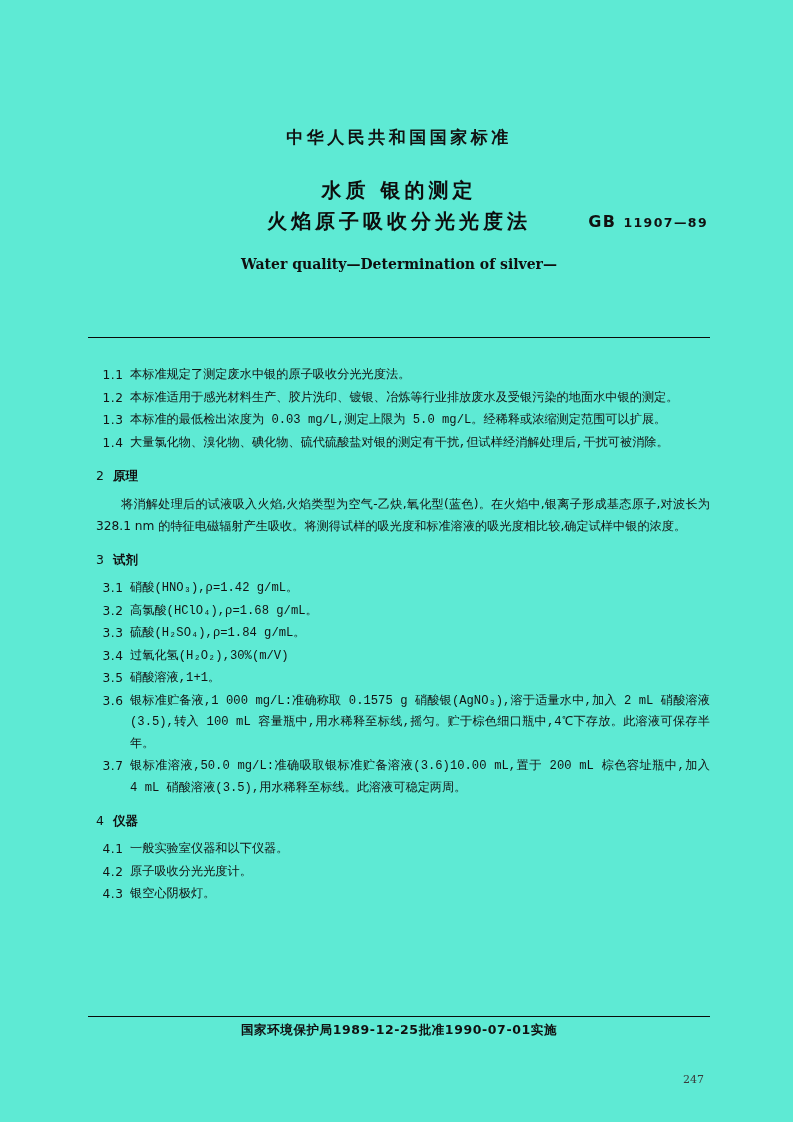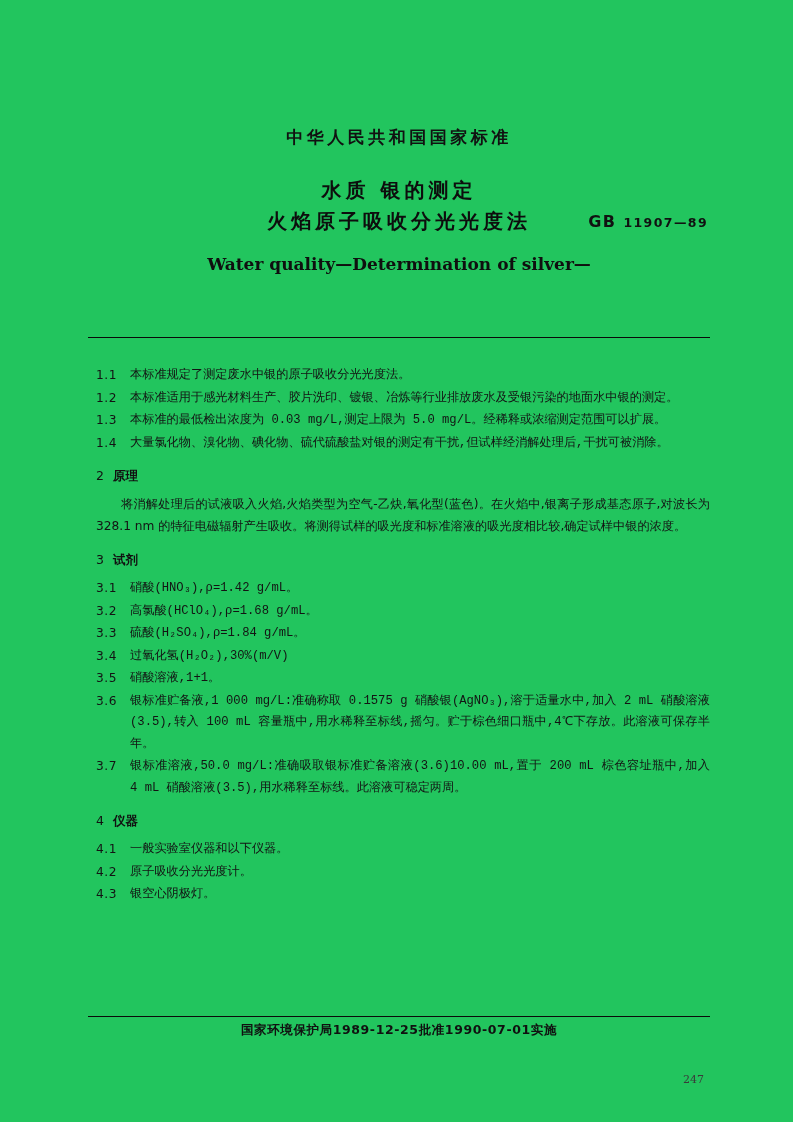--- a/index.html
+++ b/index.html
@@ -9,21 +9,21 @@
   }
   body {
     font-family: "DejaVu Sans", "Liberation Sans", sans-serif;
     color: #141414;
   }
   .page {
     position: relative;
     width: 793px;
     height: 1122px;
     margin: 0 auto;
-    background: #22c55e;
+    background: #5eead4;
     overflow: hidden;
   }
   .sheet {
     position: absolute;
     left: 88px;
     top: 0;
     width: 622px;
     height: 1122px;
   }
 
@@ -67,21 +67,21 @@
   .std-no .gb {
     font-size: 16px;
     margin-right: 7px;
   }
   .en-block {
     margin-top: 18px;
   }
   .en-line {
     font-family: "DejaVu Serif", "Liberation Serif", serif;
     font-weight: bold;
-    font-size: 17px;
+    font-size: 14px;
     line-height: 19px;
     color: #0f0f0f;
   }
 
   .rule-top {
     position: absolute;
     left: 0;
     top: 337px;
     width: 622px;
     height: 0;
@@ -124,20 +124,21 @@
     line-height: 21.5px;
     color: #131313;
     margin-bottom: 1px;
   }
   .clause .idx {
     flex: 0 0 auto;
     width: 34px;
     margin-left: 8px;
     font-family: "DejaVu Sans", "Liberation Sans", sans-serif;
     letter-spacing: 0.5px;
+    text-align: center;
   }
   .clause .txt {
     flex: 1 1 auto;
     text-align: justify;
     text-justify: inter-character;
     font-family: Liberation Mono, monospace;
   }
   .para {
     font-size: 12.2px;
     line-height: 21.5px;

